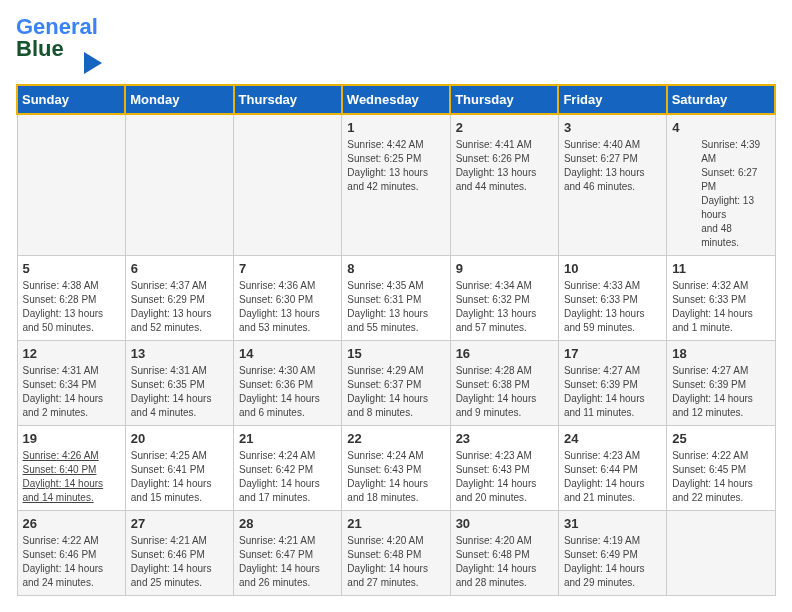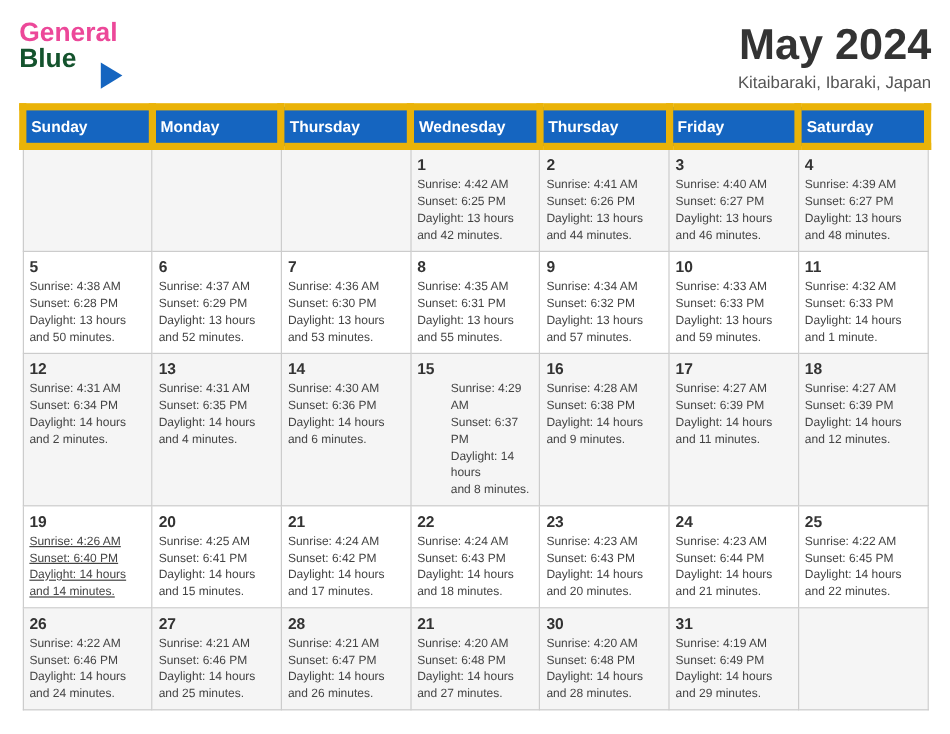--- a/index.html
+++ b/index.html
@@ -21,21 +21,21 @@
       flex-direction: column;
       align-items: flex-start;
     }
     .logo-text {
       font-size: 22px;
       font-weight: bold;
       color: #333;
       line-height: 1;
     }
     .logo-text span {
-      color: #ec4899;
+      color: #3b82f6;
     }
     .logo-arrow {
       width: 0;
       height: 0;
       border-left: 18px solid #1565c0;
       border-top: 11px solid transparent;
       border-bottom: 11px solid transparent;
       margin-left: 68px;
       margin-top: -8px;
     }
@@ -57,21 +57,21 @@
       border-collapse: collapse;
       border: 1px solid #ccc;
     }
     .calendar th {
       background-color: #1565c0;
       color: #fff;
       font-size: 13px;
       font-weight: bold;
       padding: 6px 4px;
       text-align: left;
-      border: 6px solid #eab308;
+      border: 2px solid #eab308;
     }
     .calendar td {
       vertical-align: top;
       padding: 5px 5px;
       font-size: 10.5px;
       color: #333;
       border: 1px solid #ccc;
       width: calc(100% / 7);
       min-height: 80px;
       background: #fff;
@@ -100,24 +100,20 @@
 </head>
 <body>
 
 <div class="header">
   <div class="logo">
     <div class="logo-text">
       <span>General</span><br>
       <span style="color:#14532d;">Blue</span>
     </div>
     <div class="logo-arrow"></div>
-  </div>
-  <div class="title-block">
-    <div class="month-year">May 2024</div>
-    <div class="location">Kitaibaraki, Ibaraki, Japan</div>
   </div>
 </div>
 
 <table class="calendar">
   <thead>
     <tr>
       <th>Sunday</th>
       <th>Monday</th>
       <th>Thursday</th>
       <th>Wednesday</th>
@@ -147,21 +143,21 @@
         </td>
         <td>
           <div class="day-number">3</div>
           <div class="day-info" style="white-space: pre-line;">Sunrise: 4:40 AM
 Sunset: 6:27 PM
 Daylight: 13 hours
 and 46 minutes.</div>
         </td>
         <td>
           <div class="day-number">4</div>
-          <div class="day-info" style="white-space: pre-line;">Sunrise: 4:39 AM
+          <div class="day-info" style="white-space: pre-line; margin-left: 29px;">Sunrise: 4:39 AM
 Sunset: 6:27 PM
 Daylight: 13 hours
 and 48 minutes.</div>
         </td>
       </tr>
       <tr>
         <td>
           <div class="day-number">5</div>
           <div class="day-info" style="white-space: pre-line;">Sunrise: 4:38 AM
 Sunset: 6:28 PM
@@ -228,21 +224,21 @@
         </td>
         <td>
           <div class="day-number">14</div>
           <div class="day-info" style="white-space: pre-line;">Sunrise: 4:30 AM
 Sunset: 6:36 PM
 Daylight: 14 hours
 and 6 minutes.</div>
         </td>
         <td>
           <div class="day-number">15</div>
-          <div class="day-info" style="white-space: pre-line; margin-left: 28px;">Sunrise: 4:29 AM
+          <div class="day-info" style="white-space: pre-line;">Sunrise: 4:29 AM
 Sunset: 6:37 PM
 Daylight: 14 hours
 and 8 minutes.</div>
         </td>
         <td>
           <div class="day-number">16</div>
           <div class="day-info" style="white-space: pre-line;">Sunrise: 4:28 AM
 Sunset: 6:38 PM
 Daylight: 14 hours
 and 9 minutes.</div>

